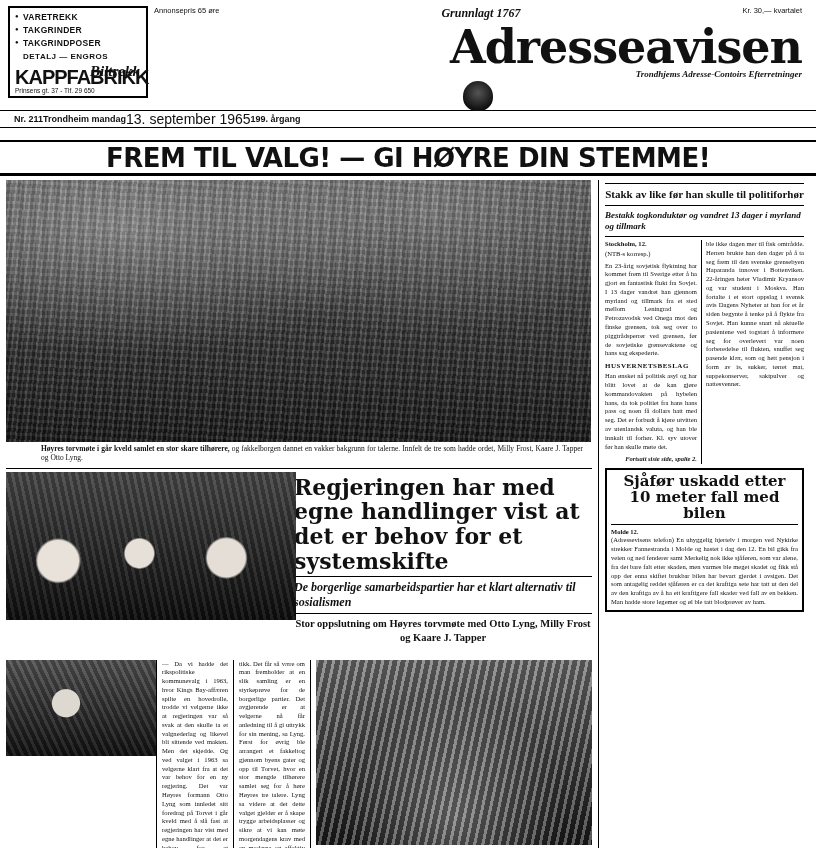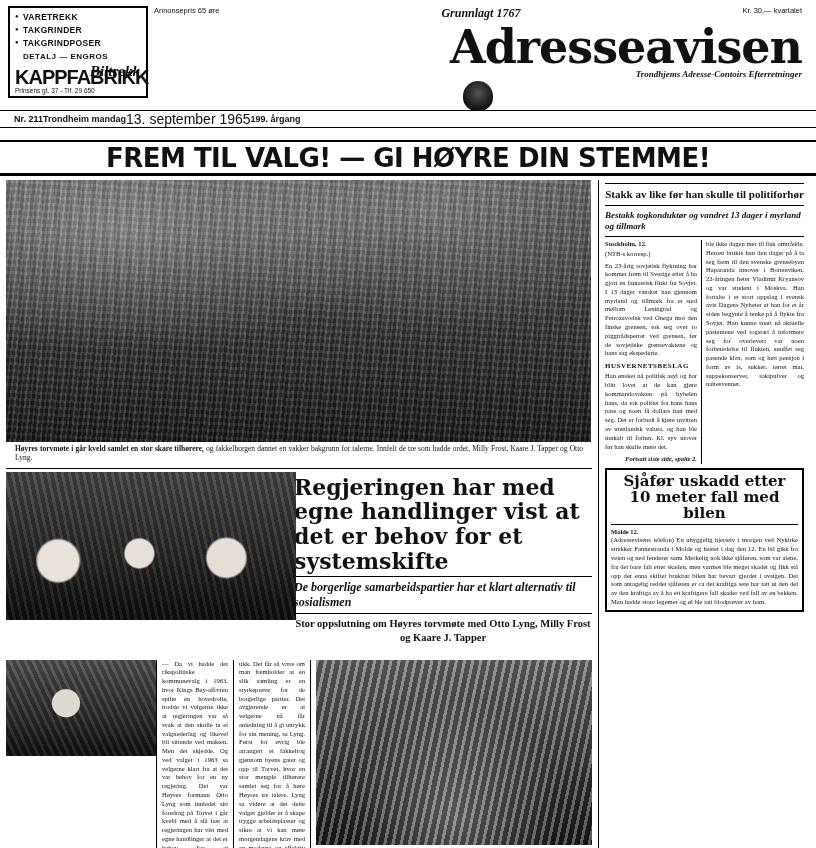--- a/index.html
+++ b/index.html
@@ -109,21 +109,21 @@
       linear-gradient(#6e6e6e,#1a1a1a);
   }
   .photo.small1 {
     height:96px; width:150px;
     background:
       radial-gradient(circle at 40% 45%, #ddd8d0 0 13%, transparent 14%),
       repeating-linear-gradient(65deg, rgba(255,255,255,.08) 0 3px, rgba(0,0,0,.22) 3px 7px),
       linear-gradient(#555,#111);
   }
 
-  .cap { font-size:7.5px; line-height:1.25; padding:2px 9px; text-align:justify; }
+  .cap { font-size:7.5px; line-height:1.25; padding:2px 9px; text-align:justify;margin-left:26px; }
   .cap-b { font-weight:bold; }
 
   .hl-big {
     font-family:"DejaVu Serif", serif; font-weight:bold; font-size:22px; line-height:1.12;
     margin:3px 0 2px 0;
   }
   .hl-sub { font-style:italic; font-weight:bold; font-size:12px; line-height:1.25; margin:3px 0; }
   .hl-sub2 { font-weight:bold; font-size:10.5px; line-height:1.3; text-align:center; margin:2px 0 13px; }
 
   hr.rule { border:none; border-top:1px solid #000; margin:3px 0; }

